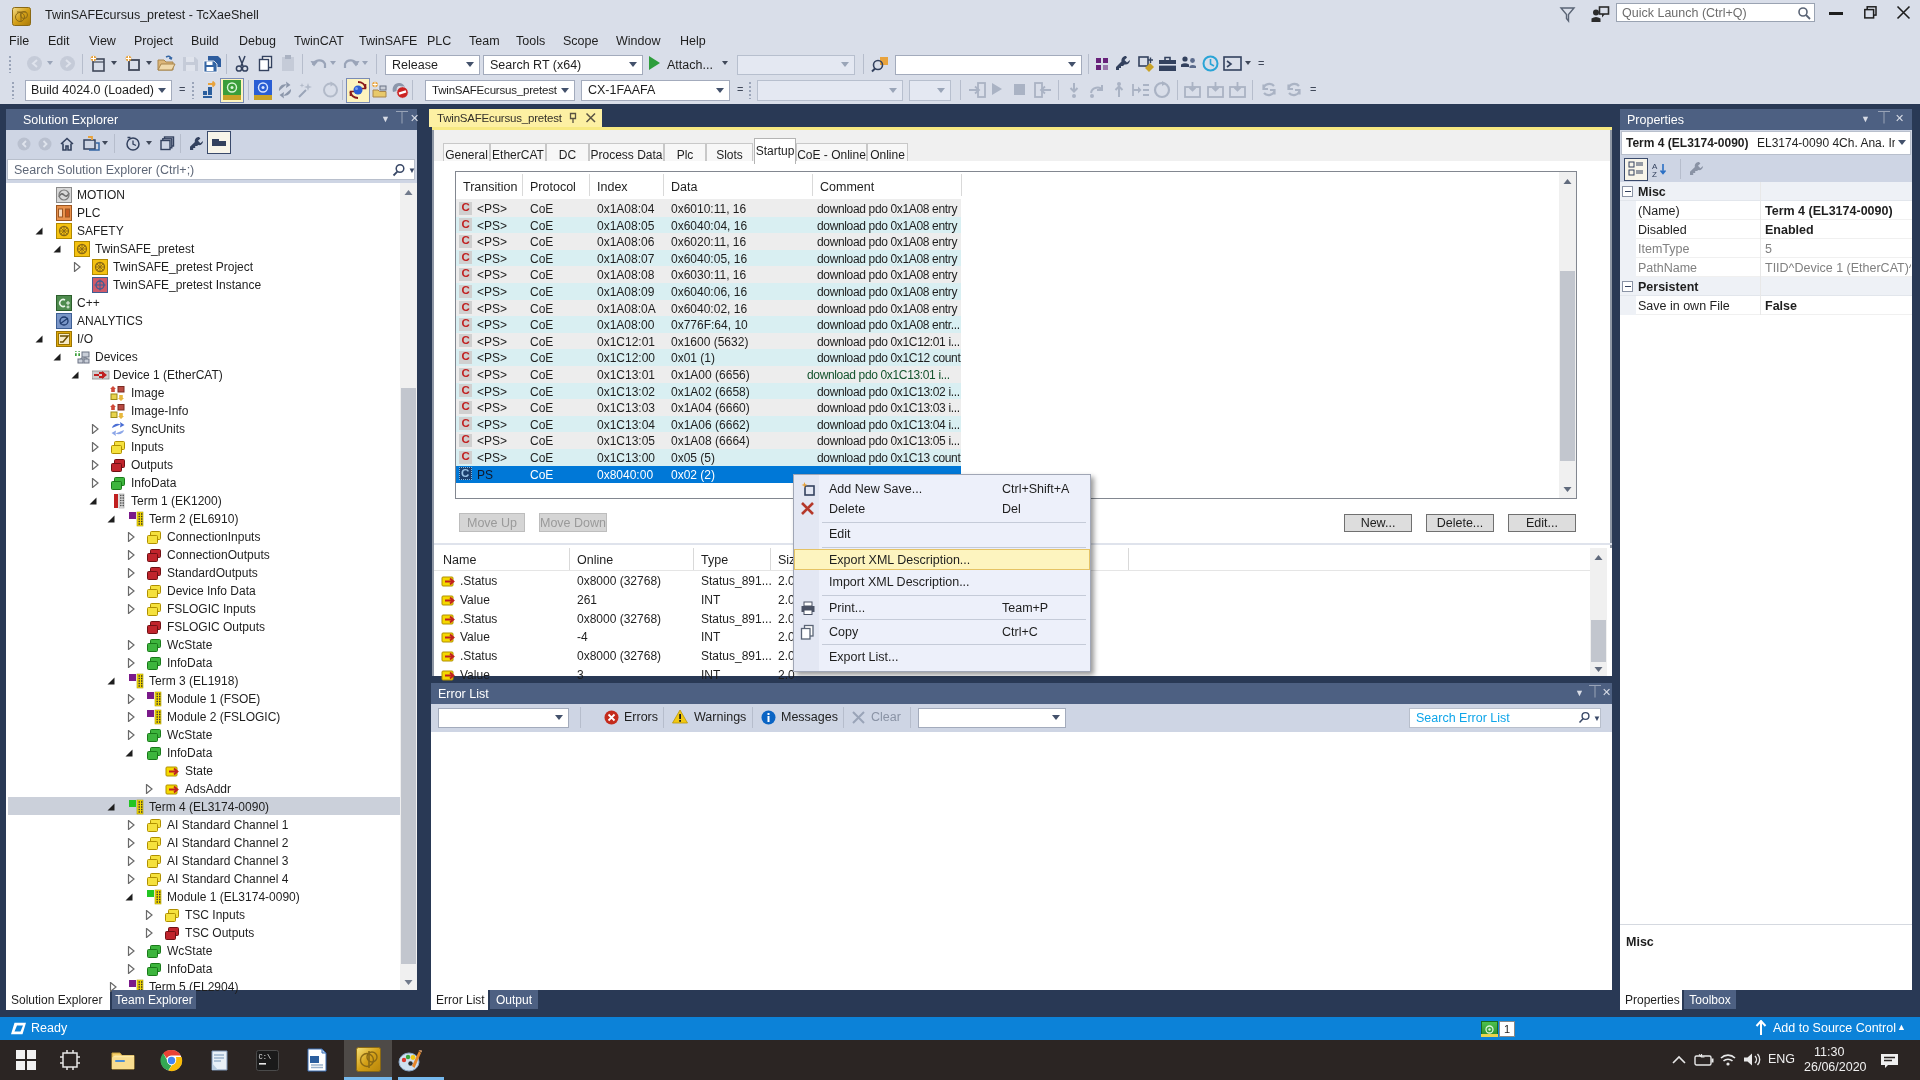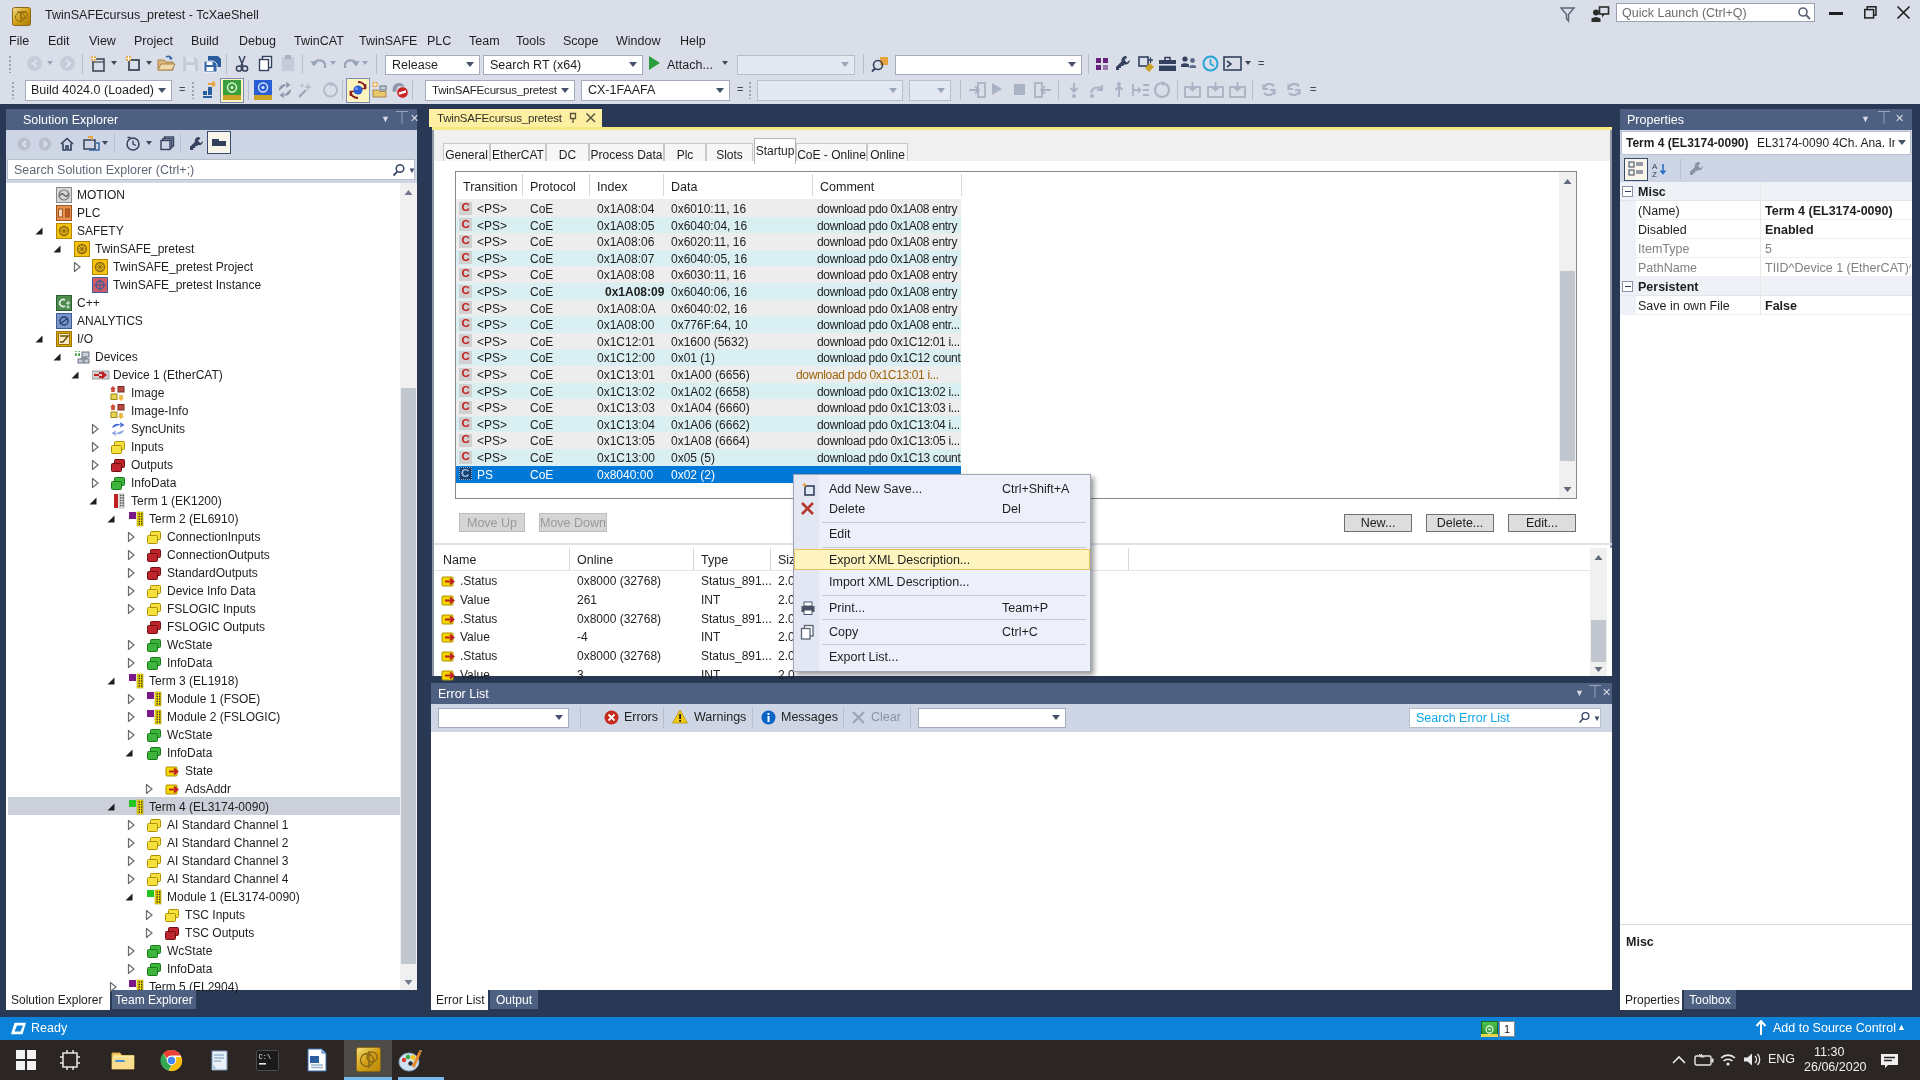--- a/index.html
+++ b/index.html
@@ -1107,21 +1107,21 @@
 <span class="abs" style="left:74px;top:2px;color:#1e1e1e;">CoE</span>
 <span class="abs" style="left:141px;top:2px;color:#1e1e1e;">0x1A08:08</span>
 <span class="abs" style="left:215px;top:2px;color:#1e1e1e;">0x6030:11, 16</span>
 <span class="abs" style="left:361px;top:2px;color:#1e1e1e;white-space:nowrap;letter-spacing:-0.35px;">download pdo 0x1A08 entry</span>
 </div>
 <div class="abs" style="left:456px;top:283.0px;width:505px;height:17.1px;background:#d9eff2;overflow:hidden;font-size:12px;">
 <div class="abs" style="left:3px;top:1.5px;width:13px;height:13px;background:#d0d0d0;"></div>
 <div class="abs" style="left:5.5px;top:1px;font-size:11.5px;font-weight:bold;color:#c02020;">C</div>
 <span class="abs" style="left:21px;top:2px;color:#1e1e1e;">&lt;PS&gt;</span>
 <span class="abs" style="left:74px;top:2px;color:#1e1e1e;">CoE</span>
-<span class="abs" style="left:149px;top:2px;color:#1e1e1e;font-weight:bold;">0x1A08:09</span>
+<span class="abs" style="left:141px;top:2px;color:#1e1e1e;">0x1A08:09</span>
 <span class="abs" style="left:215px;top:2px;color:#1e1e1e;">0x6040:06, 16</span>
 <span class="abs" style="left:361px;top:2px;color:#1e1e1e;white-space:nowrap;letter-spacing:-0.35px;">download pdo 0x1A08 entry</span>
 </div>
 <div class="abs" style="left:456px;top:299.6px;width:505px;height:17.1px;background:#ededed;overflow:hidden;font-size:12px;">
 <div class="abs" style="left:3px;top:1.5px;width:13px;height:13px;background:#d0d0d0;"></div>
 <div class="abs" style="left:5.5px;top:1px;font-size:11.5px;font-weight:bold;color:#c02020;">C</div>
 <span class="abs" style="left:21px;top:2px;color:#1e1e1e;">&lt;PS&gt;</span>
 <span class="abs" style="left:74px;top:2px;color:#1e1e1e;">CoE</span>
 <span class="abs" style="left:141px;top:2px;color:#1e1e1e;">0x1A08:0A</span>
 <span class="abs" style="left:215px;top:2px;color:#1e1e1e;">0x6040:02, 16</span>
@@ -1154,21 +1154,21 @@
 <span class="abs" style="left:215px;top:2px;color:#1e1e1e;">0x01 (1)</span>
 <span class="abs" style="left:361px;top:2px;color:#1e1e1e;white-space:nowrap;letter-spacing:-0.35px;">download pdo 0x1C12 count</span>
 </div>
 <div class="abs" style="left:456px;top:366.0px;width:505px;height:17.1px;background:#ededed;overflow:hidden;font-size:12px;">
 <div class="abs" style="left:3px;top:1.5px;width:13px;height:13px;background:#d0d0d0;"></div>
 <div class="abs" style="left:5.5px;top:1px;font-size:11.5px;font-weight:bold;color:#c02020;">C</div>
 <span class="abs" style="left:21px;top:2px;color:#1e1e1e;">&lt;PS&gt;</span>
 <span class="abs" style="left:74px;top:2px;color:#1e1e1e;">CoE</span>
 <span class="abs" style="left:141px;top:2px;color:#1e1e1e;">0x1C13:01</span>
 <span class="abs" style="left:215px;top:2px;color:#1e1e1e;">0x1A00 (6656)</span>
-<span class="abs" style="left:340px;top:2px;color:#a16207;white-space:nowrap;letter-spacing:-0.35px;">download pdo 0x1C13:01 i...</span>
+<span class="abs" style="left:351px;top:2px;color:#14532d;white-space:nowrap;letter-spacing:-0.35px;">download pdo 0x1C13:01 i...</span>
 </div>
 <div class="abs" style="left:456px;top:382.6px;width:505px;height:17.1px;background:#d9eff2;overflow:hidden;font-size:12px;">
 <div class="abs" style="left:3px;top:1.5px;width:13px;height:13px;background:#d0d0d0;"></div>
 <div class="abs" style="left:5.5px;top:1px;font-size:11.5px;font-weight:bold;color:#c02020;">C</div>
 <span class="abs" style="left:21px;top:2px;color:#1e1e1e;">&lt;PS&gt;</span>
 <span class="abs" style="left:74px;top:2px;color:#1e1e1e;">CoE</span>
 <span class="abs" style="left:141px;top:2px;color:#1e1e1e;">0x1C13:02</span>
 <span class="abs" style="left:215px;top:2px;color:#1e1e1e;">0x1A02 (6658)</span>
 <span class="abs" style="left:361px;top:2px;color:#1e1e1e;white-space:nowrap;letter-spacing:-0.35px;">download pdo 0x1C13:02 i...</span>
 </div>
@@ -1204,21 +1204,21 @@
 <div class="abs" style="left:5.5px;top:1px;font-size:11.5px;font-weight:bold;color:#c02020;">C</div>
 <span class="abs" style="left:21px;top:2px;color:#1e1e1e;">&lt;PS&gt;</span>
 <span class="abs" style="left:74px;top:2px;color:#1e1e1e;">CoE</span>
 <span class="abs" style="left:141px;top:2px;color:#1e1e1e;">0x1C13:00</span>
 <span class="abs" style="left:215px;top:2px;color:#1e1e1e;">0x05 (5)</span>
 <span class="abs" style="left:361px;top:2px;color:#1e1e1e;white-space:nowrap;letter-spacing:-0.35px;">download pdo 0x1C13 count</span>
 </div>
 <div class="abs" style="left:456px;top:465.6px;width:505px;height:17px;background:#0078d7;overflow:hidden;font-size:12px;">
 <div class="abs" style="left:3px;top:1.5px;width:13px;height:13px;background:#1b3f6e;border:1px dotted #7ab8e8;"></div>
 <div class="abs" style="left:5px;top:1px;font-size:11.5px;font-weight:bold;color:#9ac4e8;">C</div>
-<span class="abs" style="left:21px;top:2px;color:#ffffff;">PS</span>
+<span class="abs" style="left:21px;top:2px;color:#0f172a;">PS</span>
 <span class="abs" style="left:74px;top:2px;color:#ffffff;">CoE</span>
 <span class="abs" style="left:141px;top:2px;color:#ffffff;">0x8040:00</span>
 <span class="abs" style="left:215px;top:2px;color:#ffffff;">0x02 (2)</span>
 <span class="abs" style="left:361px;top:2px;color:#ffffff;white-space:nowrap;letter-spacing:-0.35px;"></span>
 </div>
 <div class="abs" style="left:1559px;top:172px;width:17px;height:326px;background:#f0f0f0;"></div>
 <div class="abs" style="left:1563px;top:178px;">
     <svg width="9" height="8">
       <path d="M0.5 6 L4.5 1 L8.5 6 Z" fill="#606a7c"></path>
     </svg>

